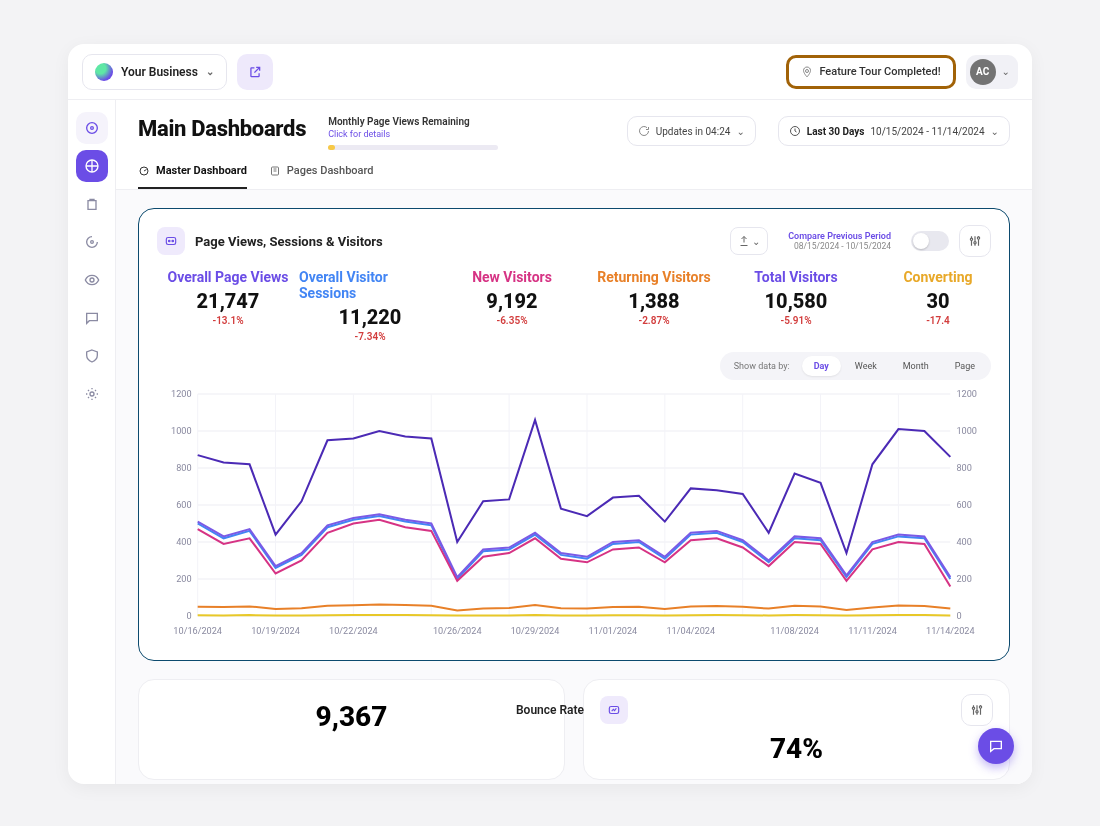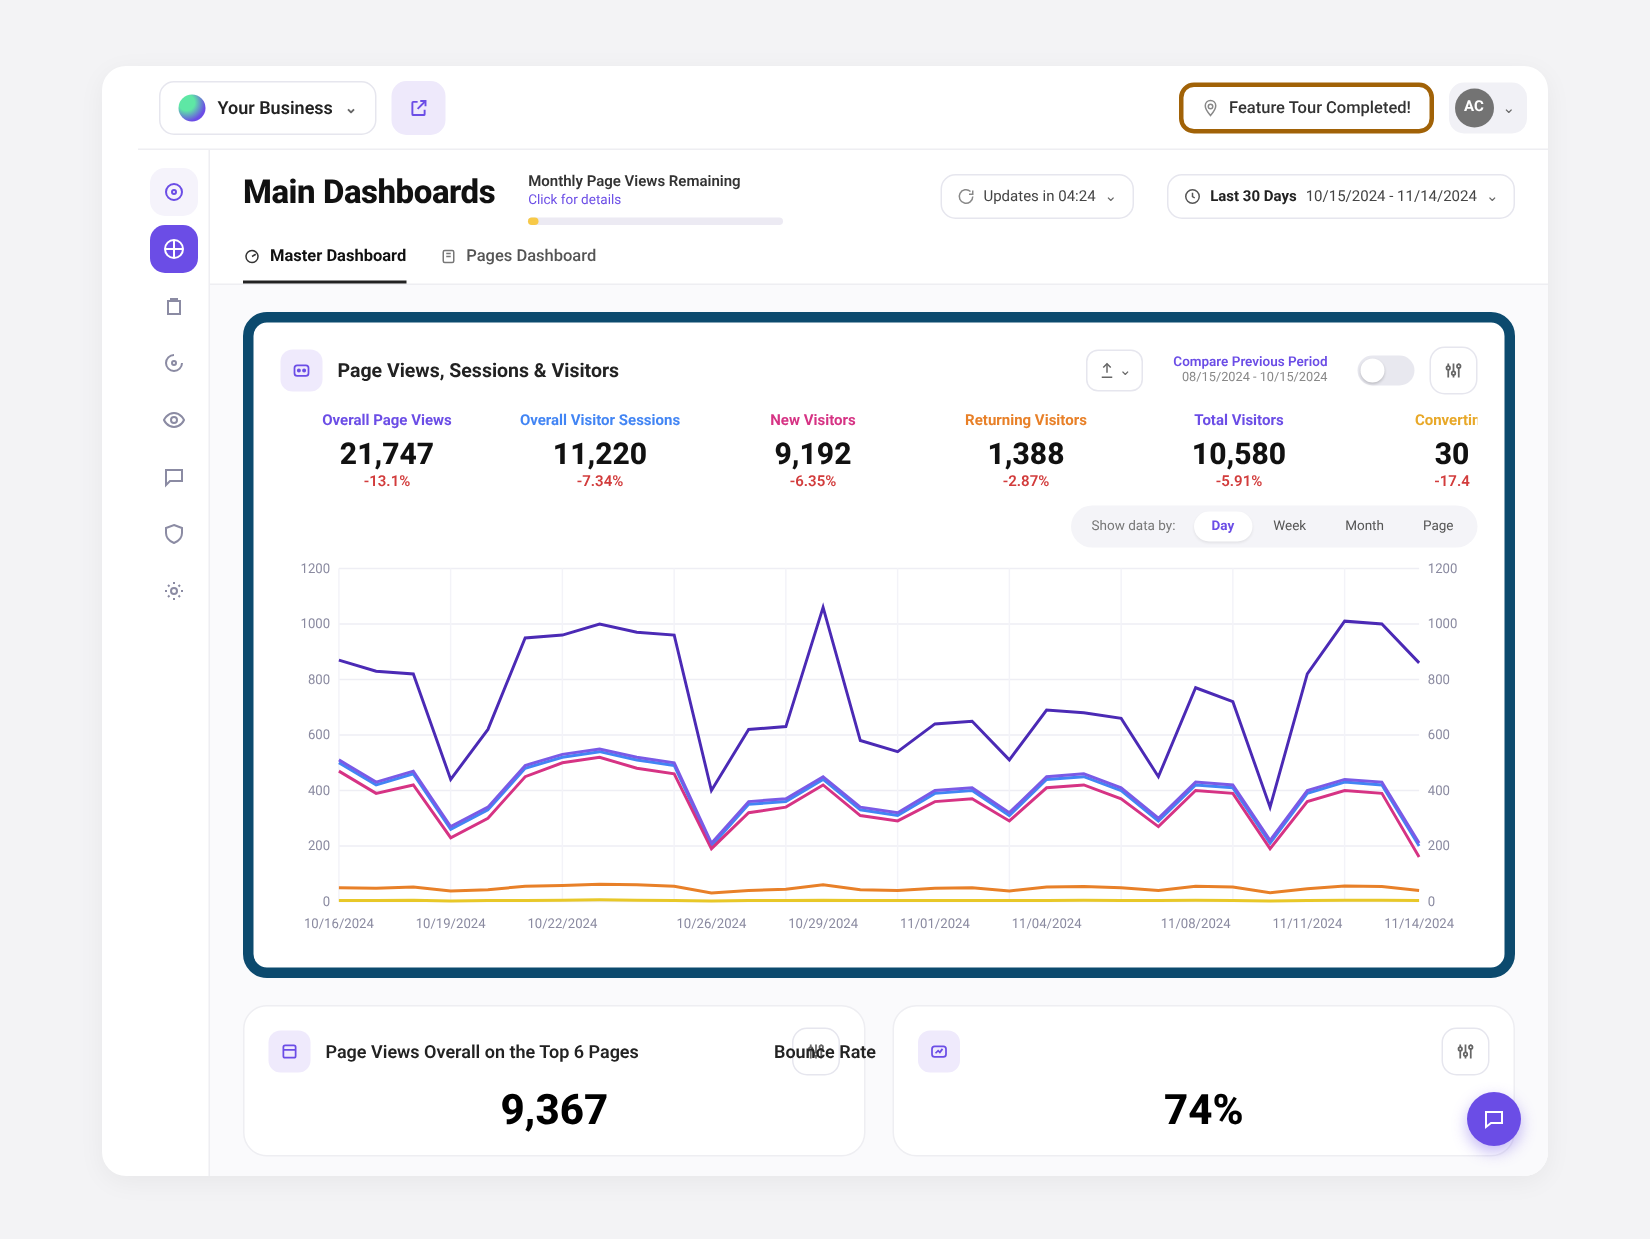--- a/index.html
+++ b/index.html
@@ -14,21 +14,20 @@
   .app-window {
     position: absolute;
     top: 44px; left: 68px;
     width: 964px; height: 740px;
     background: #fff;
     border-radius: 16px;
     box-shadow: 0 4px 18px rgba(0,0,0,0.05);
     overflow: hidden;
     display: flex;
     flex-direction: column;
-    padding-left: 24px;
   }
 
   
   .topbar {
     height: 56px;
     border-bottom: 1px solid #eeeef2;
     display: flex;
     align-items: center;
     padding: 0 14px;
     gap: 10px;
@@ -118,21 +117,21 @@
     display:flex;align-items:center;gap:6px;
     font-size:11px;color:#555;font-weight:500;
     padding-bottom:10px;cursor:pointer;
     border-bottom:2px solid transparent;
   }
   .tab.active { color:#111;font-weight:700;border-bottom-color:#222; }
 
   
   .content { padding:18px 22px; overflow:hidden; }
   .card {
-    background:#fff; border:7px solid #0c4a6e; border-radius:16px;
+    background:#fff; border:1px solid #0c4a6e; border-radius:16px;
     padding:16px 18px;
   }
 
   
   .stats-top { display:flex; align-items:center; gap:10px; }
   .icon-badge {
     width:28px;height:28px;border-radius:8px;
     background:#efeafc;color:#6b4de6;
     display:flex;align-items:center;justify-content:center;
   }
@@ -160,21 +159,21 @@
 
   
   .metrics-row{
     display:flex;gap:0;margin-top:12px;
     overflow:hidden;
   }
   .metric{
     flex:0 0 142px;
     display:flex;flex-direction:column;align-items:center;
   }
-  .metric .m-label{font-size:10px;font-weight:700;}
+  .metric .m-label{font-size:14px;font-weight:700;}
   .metric .m-value{font-size:20px;font-weight:800;color:#111;margin-top:4px;}
   .metric .m-delta{font-size:10px;font-weight:600;margin-top:2px;}
   .delta-neg{color:#d23c3c;}
 
   
   .chart-controls{
     display:flex;justify-content:flex-end;align-items:center;gap:6px;
     margin-top:10px;
   }
   .seg-group{
@@ -467,38 +466,20 @@
                 <path class="series" d="M40.0 145.1 L65.5 159.9 L91.0 154.3 L116.6 189.5 L142.1 176.5 L167.6 148.8 L193.1 139.5 L218.6 135.8 L244.1 143.2 L269.7 146.9 L295.2 196.8 L320.7 172.8 L346.2 169.1 L371.7 154.3 L397.2 174.7 L422.8 178.3 L448.3 165.4 L473.8 163.5 L499.3 178.3 L524.8 156.2 L550.3 154.3 L575.9 163.5 L601.4 182.1 L626.9 158.0 L652.4 159.9 L677.9 196.8 L703.4 165.4 L729.0 158.0 L754.5 159.9 L780.0 202.4" stroke="#d63384"></path>
                 <path class="series" d="M40.0 137.6 L65.5 152.4 L91.0 145.1 L116.6 182.1 L142.1 169.1 L167.6 141.3 L193.1 133.9 L218.6 130.3 L244.1 135.8 L269.7 139.5 L295.2 193.1 L320.7 165.4 L346.2 163.5 L371.7 148.8 L397.2 169.1 L422.8 172.8 L448.3 158.0 L473.8 156.2 L499.3 172.8 L524.8 148.8 L550.3 146.9 L575.9 156.2 L601.4 176.5 L626.9 152.4 L652.4 154.3 L677.9 191.3 L703.4 158.0 L729.0 150.6 L754.5 152.4 L780.0 193.1" stroke="#7a5ae6"></path>
                 <path class="series" d="M40.0 222.8 L65.5 223.1 L91.0 222.4 L116.6 225.0 L142.1 224.2 L167.6 221.8 L193.1 221.3 L218.6 220.5 L244.1 220.9 L269.7 221.8 L295.2 226.4 L320.7 224.6 L346.2 223.9 L371.7 220.9 L397.2 224.2 L422.8 224.6 L448.3 223.1 L473.8 222.8 L499.3 225.0 L524.8 222.4 L550.3 222.0 L575.9 222.8 L601.4 224.6 L626.9 221.8 L652.4 222.4 L677.9 226.1 L703.4 223.5 L729.0 221.6 L754.5 222.0 L780.0 224.6" stroke="#e88028"></path>
                 <path class="series" d="M40.0 231.3 L65.5 231.4 L91.0 231.1 L116.6 231.6 L142.1 231.4 L167.6 231.3 L193.1 231.1 L218.6 230.9 L244.1 231.1 L269.7 231.3 L295.2 231.6 L320.7 231.4 L346.2 231.4 L371.7 231.1 L397.2 231.4 L422.8 231.4 L448.3 231.3 L473.8 231.3 L499.3 231.4 L524.8 231.3 L550.3 231.1 L575.9 231.3 L601.4 231.4 L626.9 231.1 L652.4 231.3 L677.9 231.6 L703.4 231.3 L729.0 231.1 L754.5 231.1 L780.0 231.4" stroke="#e8c828"></path>
               </svg>
           </div>
         </div>
 
         <div class="bottom-row">
           <div class="bottom-card">
-            <div class="bc-top">
-              <div class="icon-badge">
-                <svg width="14" height="14" viewBox="0 0 24 24" fill="none" stroke="currentColor" stroke-width="2">
-                    <rect x="5" y="5" width="14" height="14" rx="2"></rect>
-                    <path d="M5 10h14"></path>
-                  </svg>
-              </div>
-              <span class="bc-label">Page Views Overall on the Top 6 Pages</span>
-              <div class="spacer"></div>
-              <div class="sliders-btn">
-                <svg width="14" height="14" viewBox="0 0 24 24" fill="none" stroke="#666" stroke-width="2">
-                    <path d="M6 4v16M12 4v16M18 4v16"></path>
-                    <circle cx="6" cy="9" r="2" fill="#fff"></circle>
-                    <circle cx="12" cy="15" r="2" fill="#fff"></circle>
-                    <circle cx="18" cy="7" r="2" fill="#fff"></circle>
-                  </svg>
-              </div>
-            </div>
             <div class="big-number">9,367</div>
           </div>
           <div class="bottom-card">
             <div class="bc-top">
               <div class="icon-badge" style="background:#efeafc;">
                 <svg width="14" height="14" viewBox="0 0 24 24" fill="none" stroke="currentColor" stroke-width="2">
                     <rect x="4" y="6" width="16" height="12" rx="3"></rect>
                     <path d="M8 14l3-3 2 2 3-4"></path>
                   </svg>
               </div>

